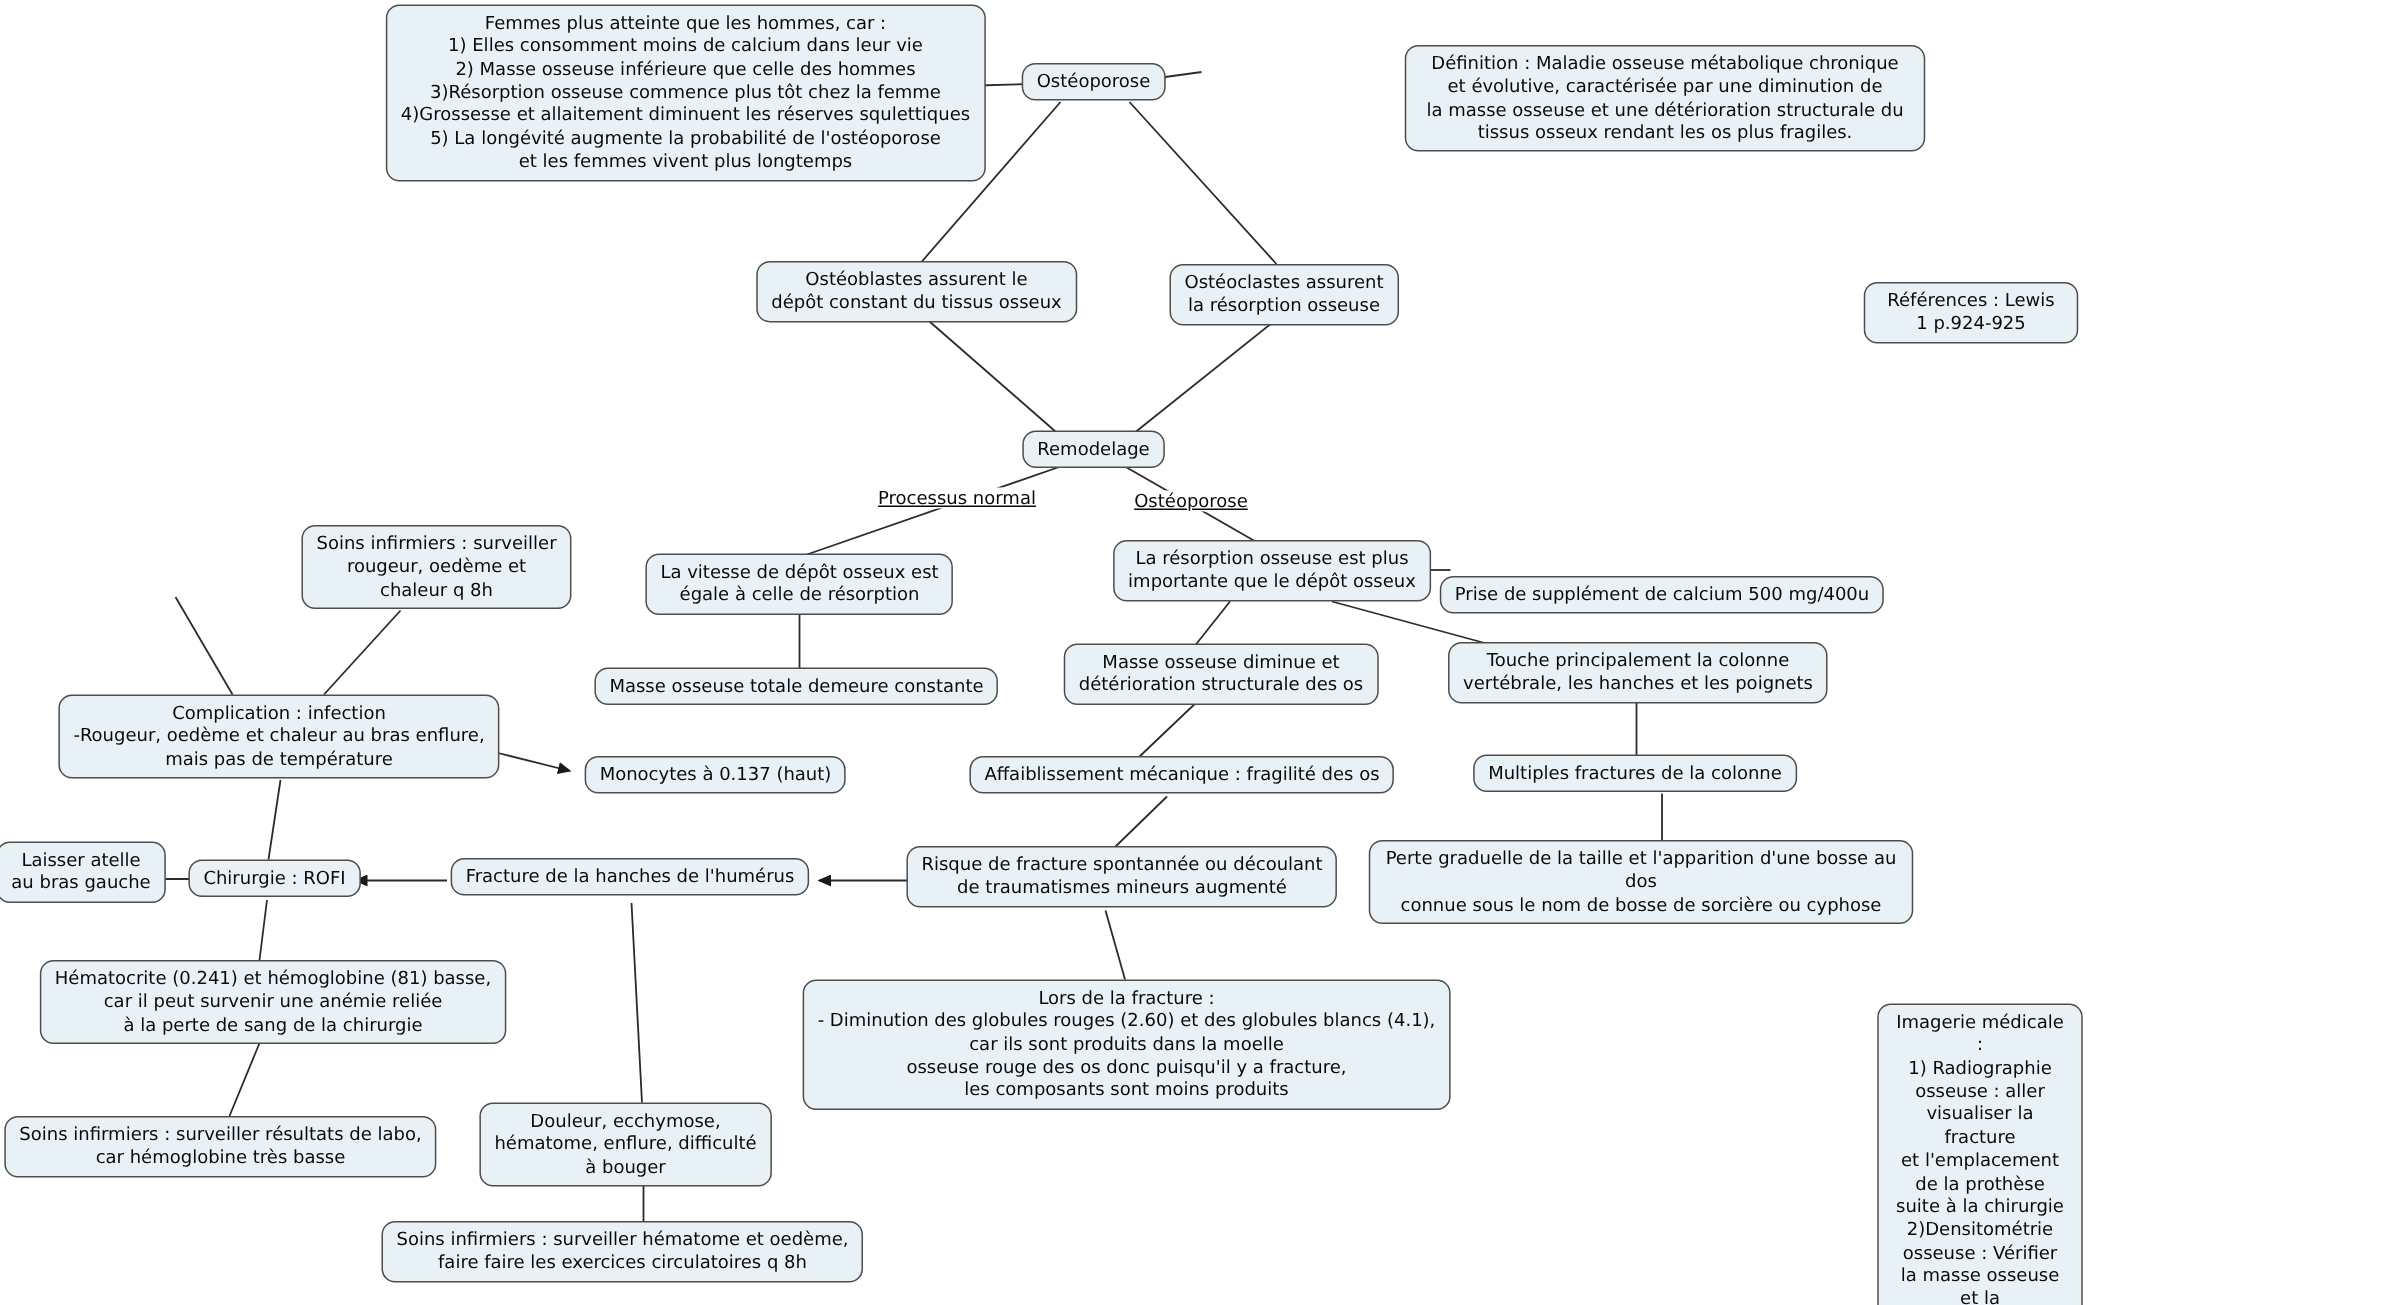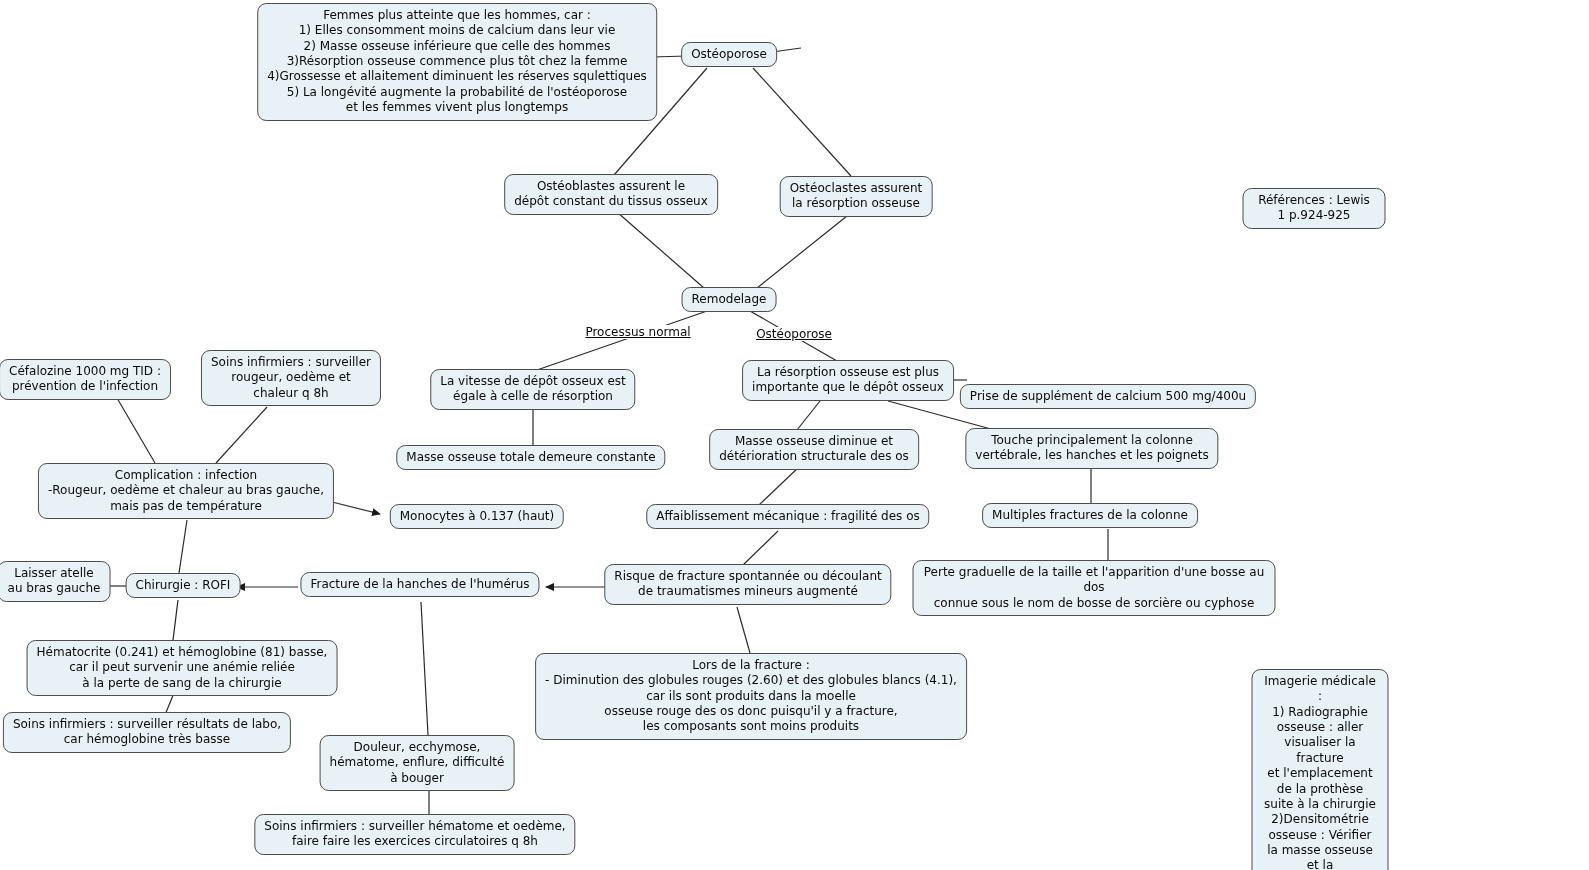--- a/index.html
+++ b/index.html
@@ -82,47 +82,47 @@
   </svg>
 
   <div class="node" style="left:457px;top:3px">Femmes plus atteinte que les hommes, car :
 1) Elles consomment moins de calcium dans leur vie
 2) Masse osseuse inférieure que celle des hommes
 3)Résorption osseuse commence plus tôt chez la femme
 4)Grossesse et allaitement diminuent les réserves squlettiques
 5) La longévité augmente la probabilité de l'ostéoporose
 et les femmes vivent plus longtemps</div>
   <div class="node" style="left:729px;top:42px">Ostéoporose</div>
+  <div class="node" style="left:1110px;top:30px">Définition : Maladie osseuse métabolique chronique et évolutive, caractérisée par une diminution de
+la masse osseuse et une détérioration structurale du tissus osseux rendant les os plus fragiles.</div>
   <div class="node" style="left:611px;top:174px">Ostéoblastes assurent le
 dépôt constant du tissus osseux</div>
   <div class="node" style="left:856px;top:176px">Ostéoclastes assurent
 la résorption osseuse</div>
   <div class="node" style="left:1314px;top:188px">Références : Lewis 1 p.924-925</div>
   <div class="node" style="left:729px;top:287px">Remodelage</div>
 
   <div class="edge-label" style="left:638px;top:325px">Processus normal</div>
   <div class="edge-label" style="left:794px;top:327px">Ostéoporose</div>
 
-  <div class="node" style="left:85px;top:359px">Céfalozine 1000 mg TID :
-prévention de l'infection</div>
   <div class="node" style="left:291px;top:350px">Soins infirmiers : surveiller
 rougeur, oedème et
 chaleur q 8h</div>
   <div class="node" style="left:533px;top:369px">La vitesse de dépôt osseux est
 égale à celle de résorption</div>
   <div class="node" style="left:848px;top:360px">La résorption osseuse est plus
 importante que le dépôt osseux</div>
   <div class="node" style="left:1108px;top:384px">Prise de supplément de calcium 500 mg/400u</div>
   <div class="node" style="left:531px;top:445px">Masse osseuse totale demeure constante</div>
   <div class="node" style="left:814px;top:429px">Masse osseuse diminue et
 détérioration structurale des os</div>
   <div class="node" style="left:1092px;top:428px">Touche principalement la colonne
 vertébrale, les hanches et les poignets</div>
   <div class="node" style="left:186px;top:463px">Complication : infection
--Rougeur, oedème et chaleur au bras gauche,
+-Rougeur, oedème et chaleur au bras enflure,
 mais pas de température</div>
   <div class="node" style="left:477px;top:504px">Monocytes à 0.137 (haut)</div>
   <div class="node" style="left:788px;top:504px">Affaiblissement mécanique : fragilité des os</div>
   <div class="node" style="left:1090px;top:503px">Multiples fractures de la colonne</div>
   <div class="node" style="left:54px;top:561px">Laisser atelle
 au bras gauche</div>
   <div class="node" style="left:183px;top:573px">Chirurgie : ROFI</div>
   <div class="node" style="left:420px;top:572px">Fracture de la hanches de l'humérus</div>
   <div class="node" style="left:748px;top:564px">Risque de fracture spontannée ou découlant
 de traumatismes mineurs augmenté</div>
@@ -134,21 +134,21 @@
   <div class="node" style="left:751px;top:653px">Lors de la fracture :
 - Diminution des globules rouges (2.60) et des globules blancs (4.1),
 car ils sont produits dans la moelle
 osseuse rouge des os donc puisqu'il y a fracture,
 les composants sont moins produits</div>
   <div class="node" style="left:1320px;top:669px">Imagerie médicale :
 1) Radiographie osseuse : aller visualiser la fracture
 et l'emplacement de la prothèse suite à la chirurgie
 2)Densitométrie osseuse : Vérifier la masse osseuse et la
 présence de calcium dans les os. Permet de confirmer la présence d'ostéoporose.</div>
-  <div class="node" style="left:147px;top:712px">Soins infirmiers : surveiller résultats de labo,
+  <div class="node" style="left:147px;top:744px">Soins infirmiers : surveiller résultats de labo,
 car hémoglobine très basse</div>
   <div class="node" style="left:417px;top:735px">Douleur, ecchymose,
 hématome, enflure, difficulté
 à bouger</div>
   <div class="node" style="left:415px;top:814px">Soins infirmiers : surveiller hématome et oedème,
 faire faire les exercices circulatoires q 8h</div>
 
 </div>
 
 </body></html>

